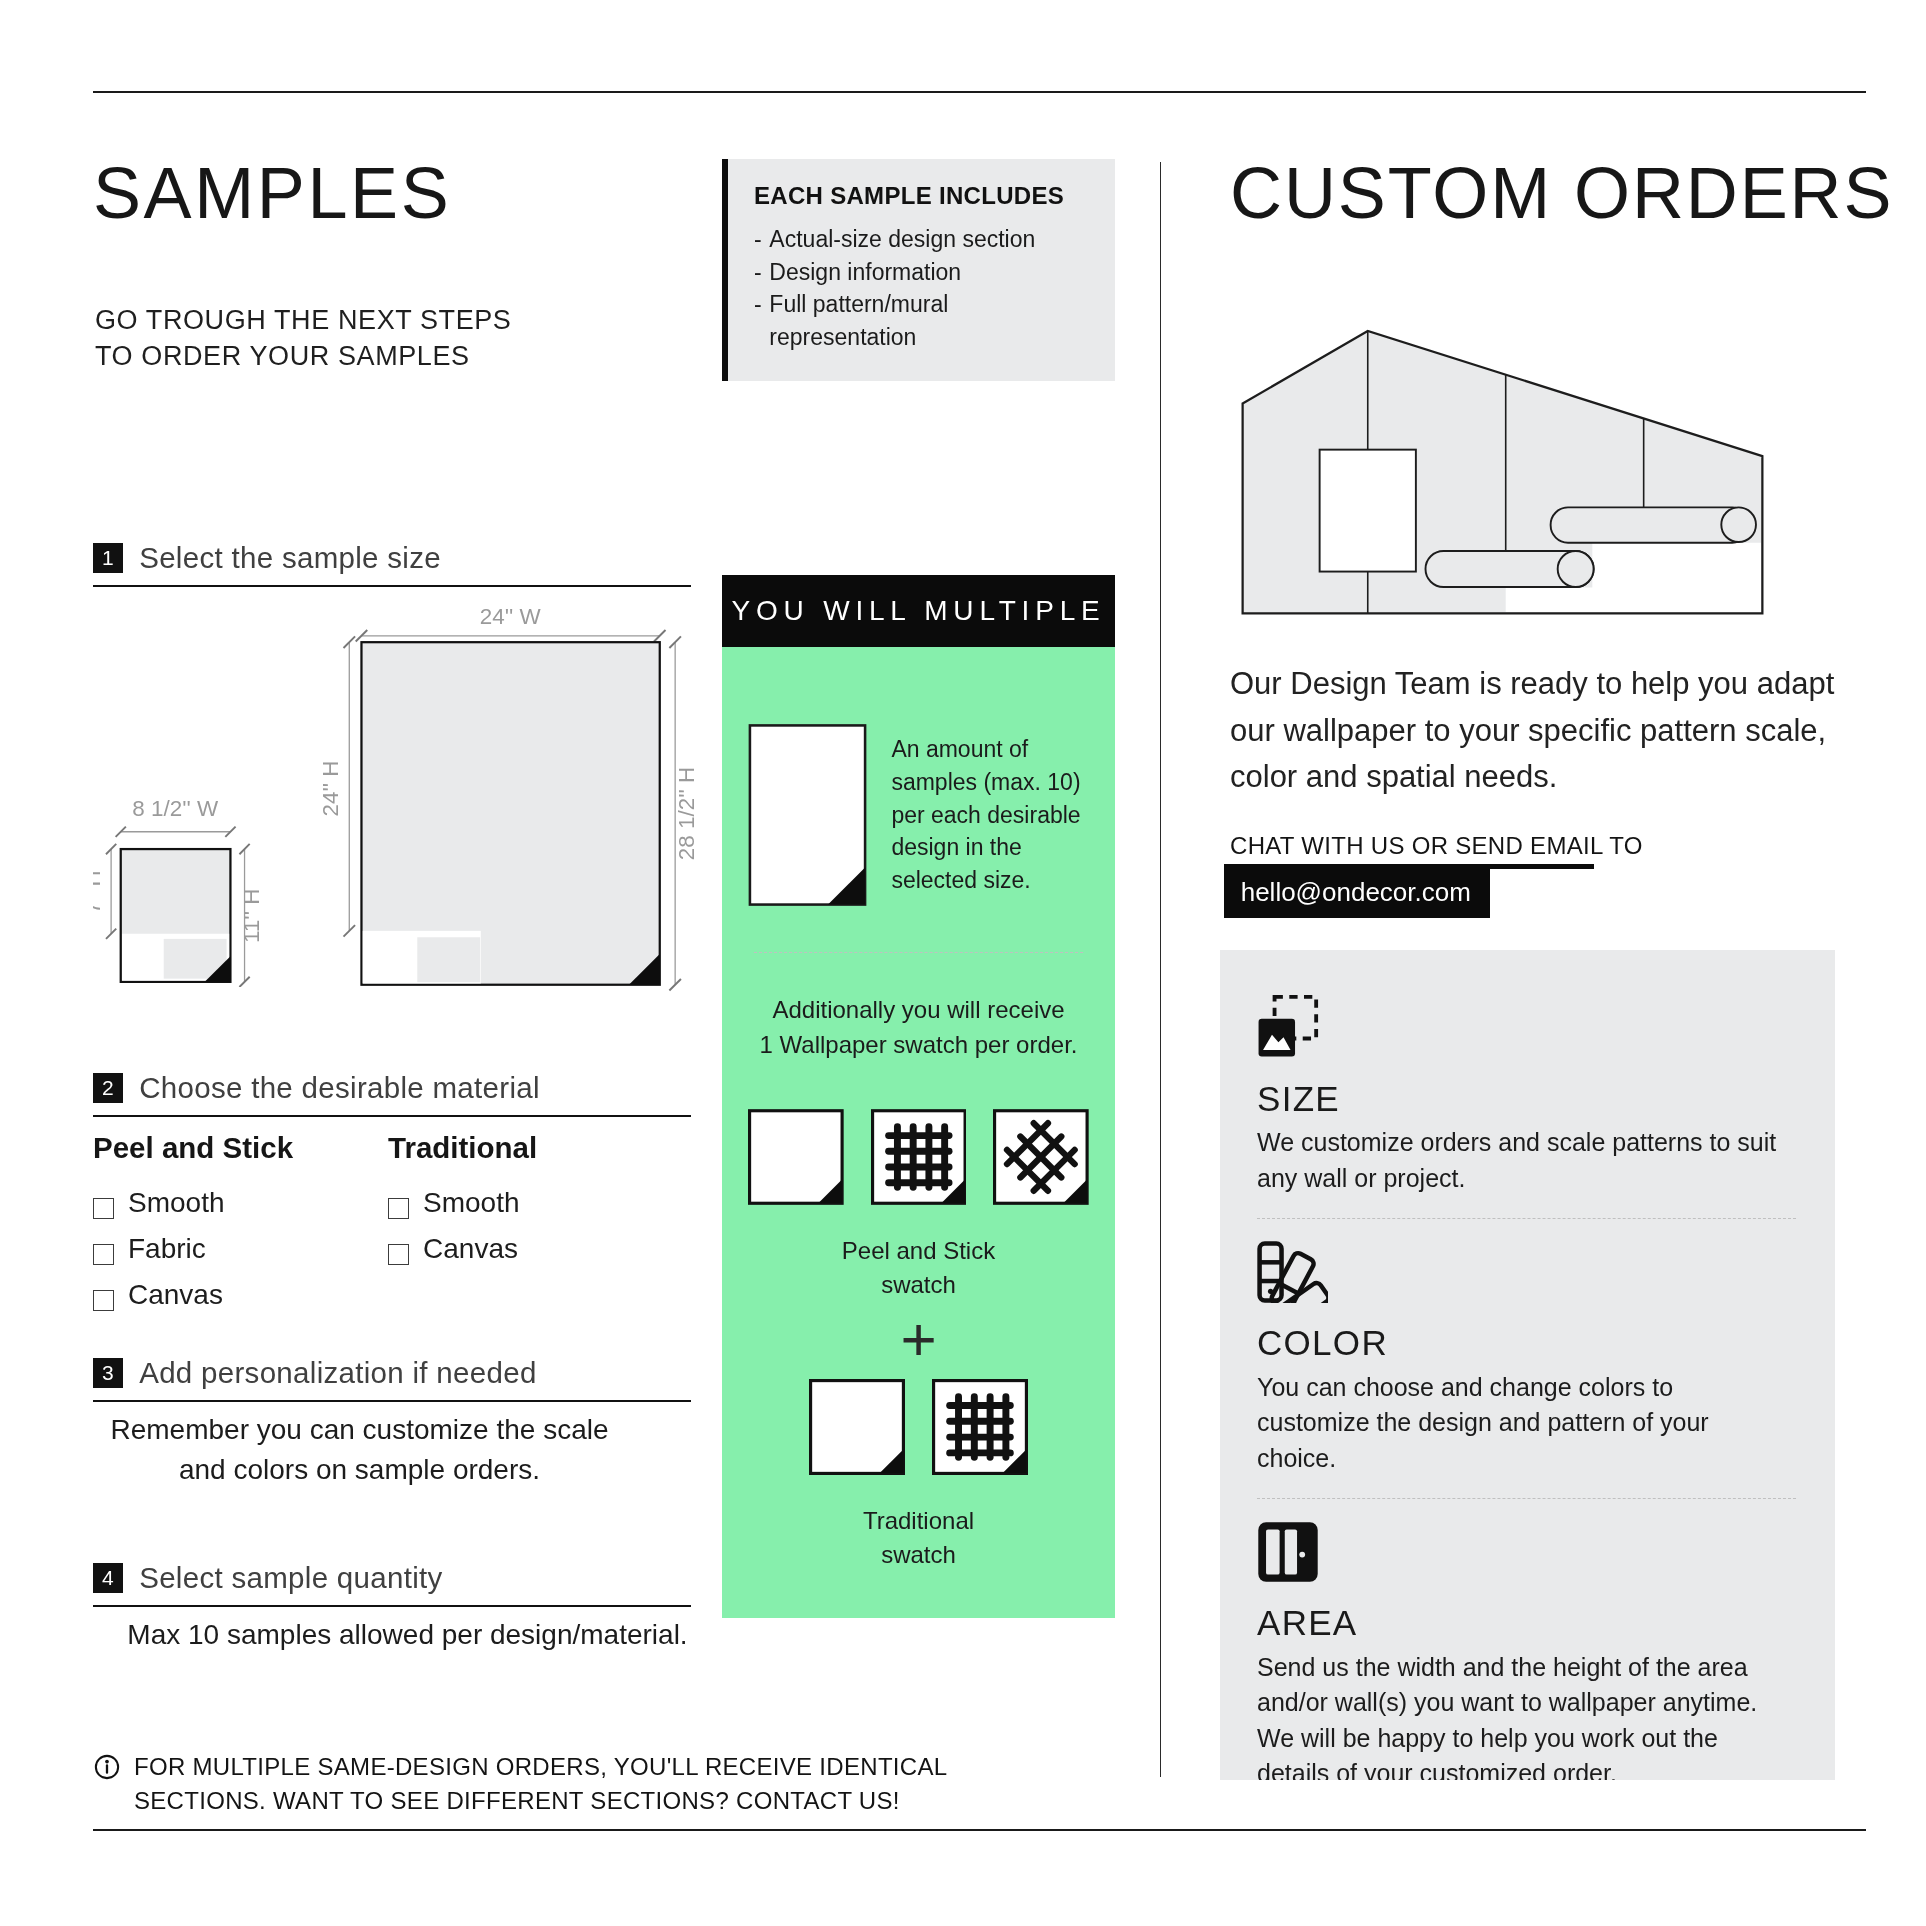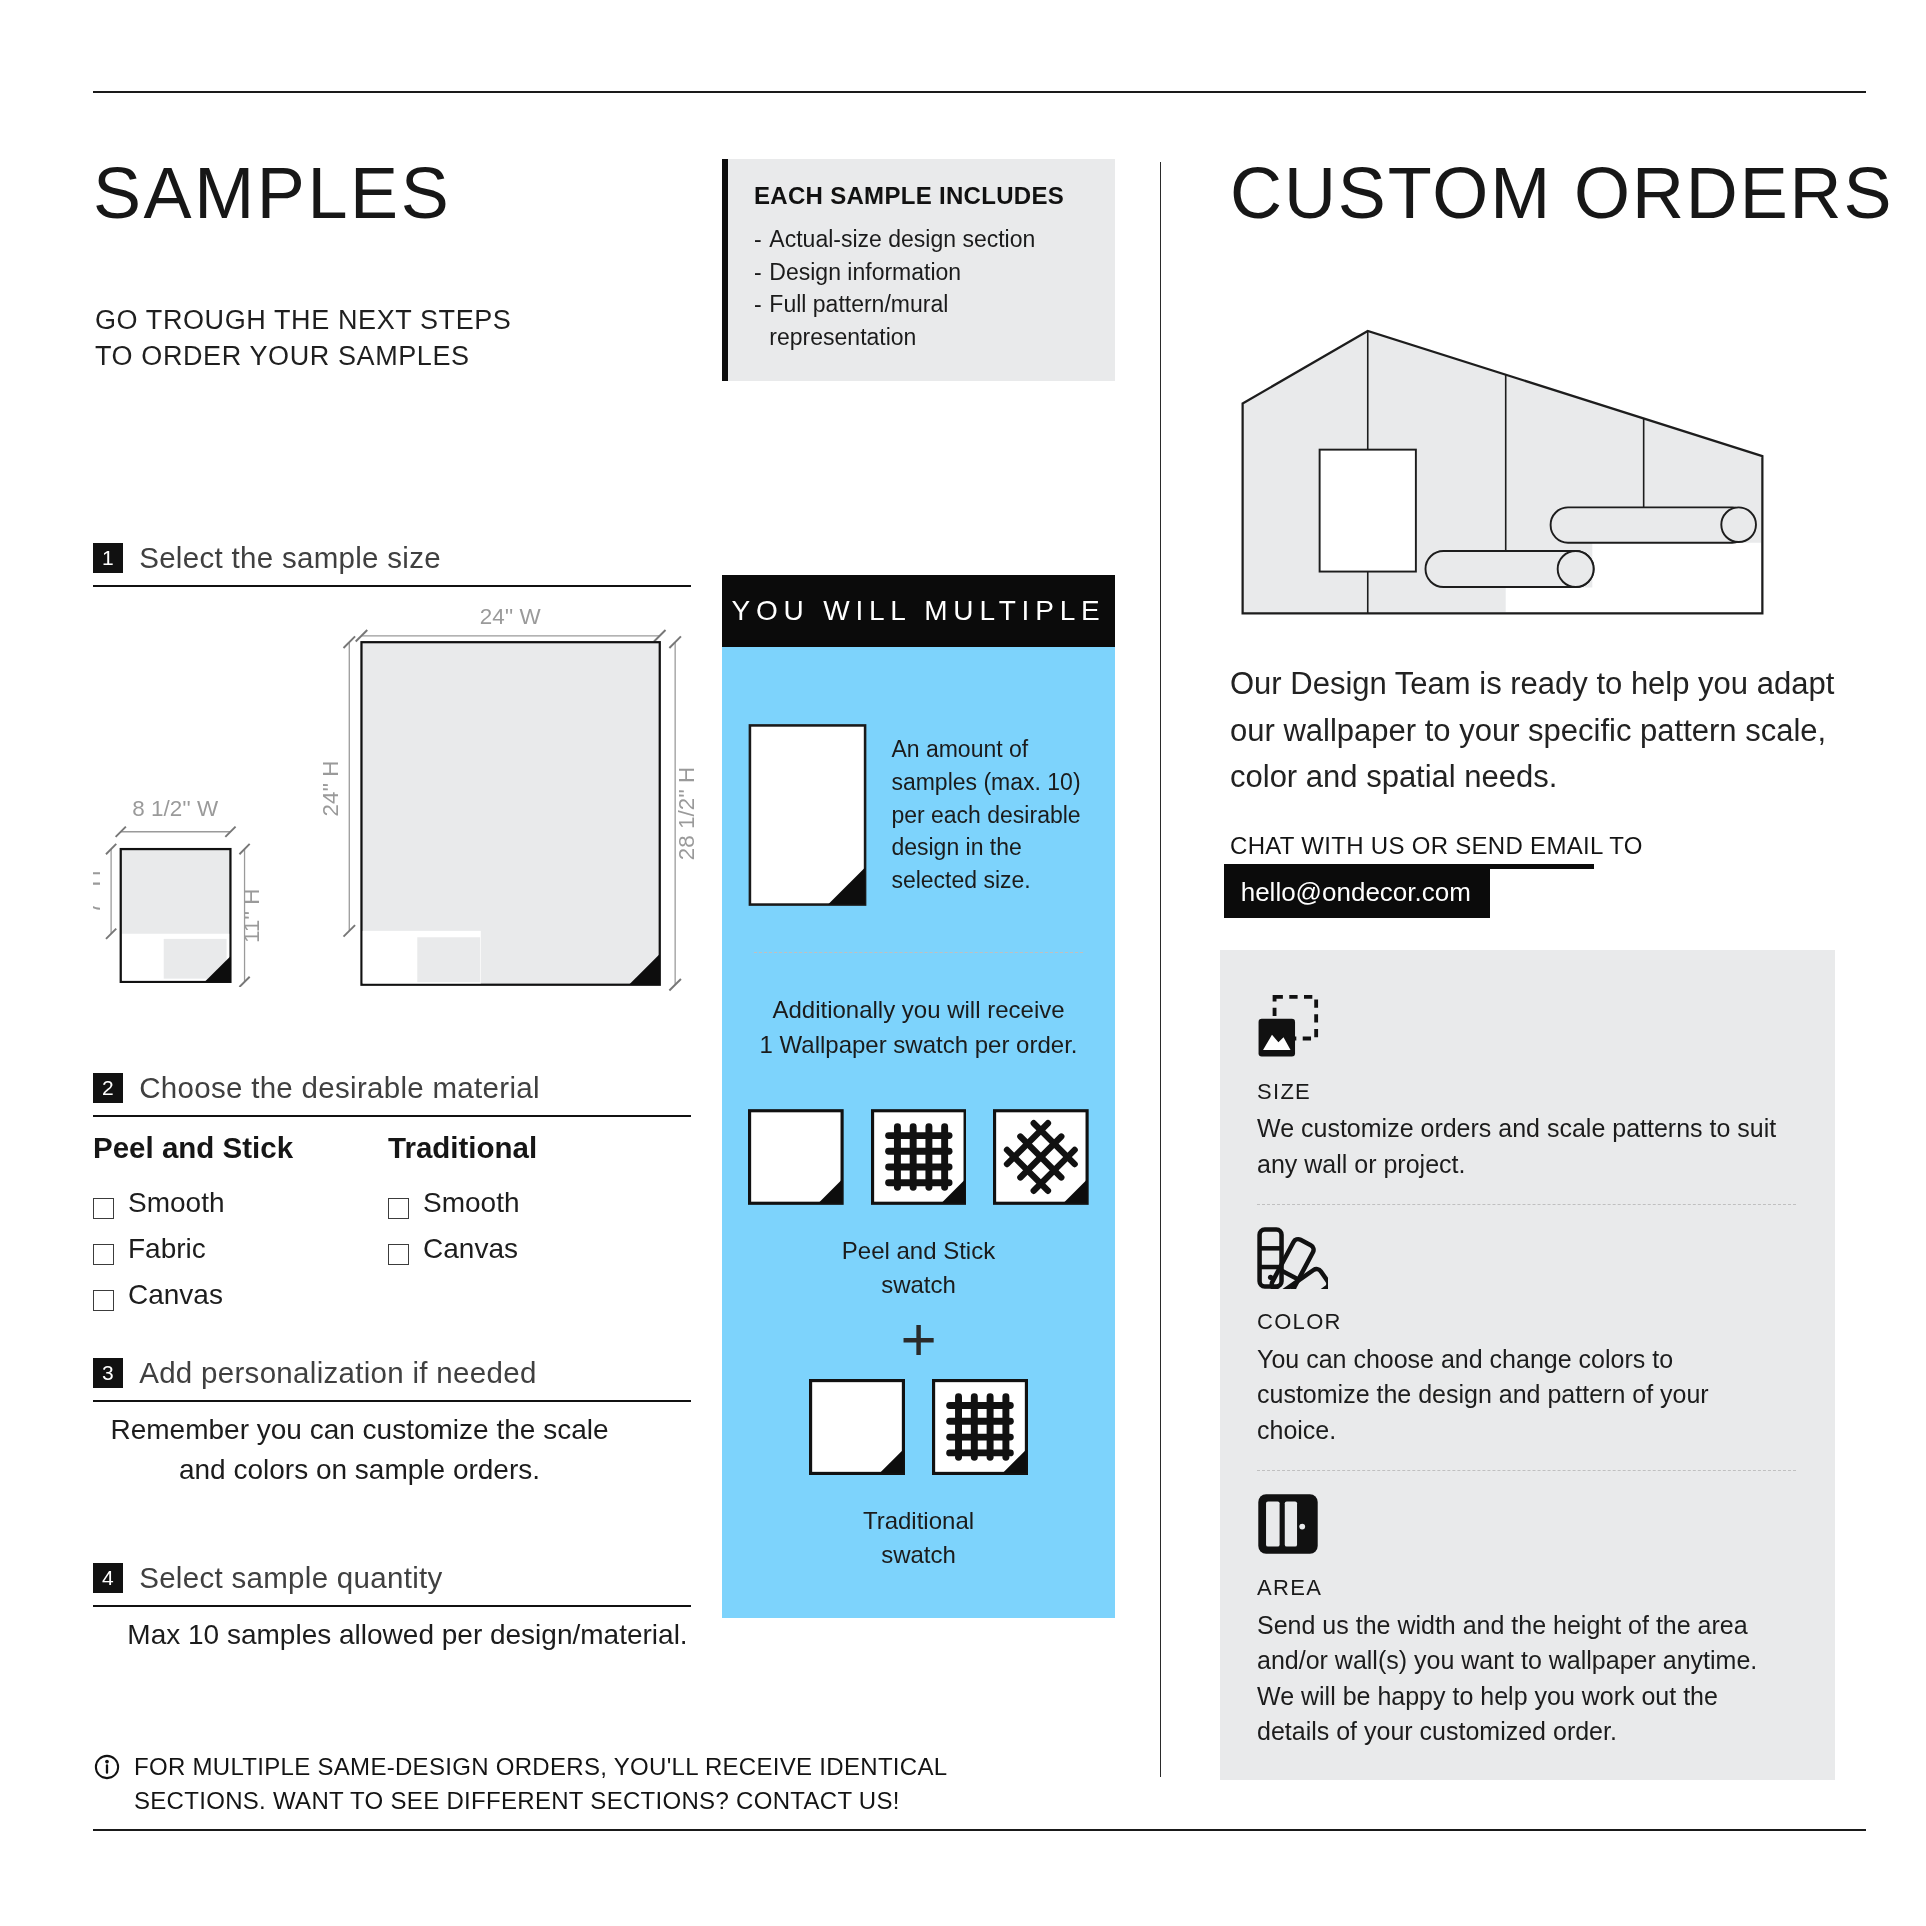--- a/index.html
+++ b/index.html
@@ -57,21 +57,21 @@
     border-left:6.4px solid #0d0d0d;padding:23px 22px 27px 26px;}
   #includes-title{font-size:24px;font-weight:700;color:#111;margin-bottom:13px;letter-spacing:0.3px;}
   .inc-item{display:flex;gap:7.7px;font-size:23px;line-height:1.42;color:#1b1b1b;}
   .inc-item .dash{flex:0 0 auto;}
 
   #receive-banner{left:722px;top:575px;width:393px;height:72px;background:#0b0b0b;
     display:flex;align-items:center;justify-content:center;}
   #receive-banner span{color:#fff;font-size:28px;letter-spacing:5.8px;white-space:nowrap;}
 
   #receive-panel{left:722px;top:647px;width:393px;height:971px;box-sizing:border-box;
-    background:#7dd3fc;padding:76px 26px 0 26px;}
+    background:#86efac;padding:76px 26px 0 26px;}
   .sample-row{display:flex;gap:24.4px;align-items:center;justify-content:center;}
   .sample-row .txt{width:199px;font-size:23px;line-height:1.42;color:#1b1b1b;text-align:left;}
   .dashed{border:none;border-top:1.3px dashed #c0c0c0;margin:45px 6.4px 0 6.4px;}
   #receive-additional{margin-top:40px;text-align:center;font-size:24px;line-height:1.45;
     color:#1b1b1b;white-space:pre-line;}
   .swatch-row{margin-top:46px;display:flex;justify-content:center;gap:27px;}
   .swatch-label{margin-top:29.5px;text-align:center;font-size:24px;line-height:1.4;
     color:#1b1b1b;white-space:pre-line;}
   #plus{margin-top:11.6px;text-align:center;font-size:62px;font-weight:200;line-height:0.85;color:#2a2a2a;}
 
@@ -79,21 +79,21 @@
   #custom-title{left:1230px;top:152px;letter-spacing:1.9px;}
   #house-illustration{position:absolute;left:1233px;top:321px;}
   #custom-intro{left:1230px;top:661px;width:629px;font-size:31px;line-height:1.5;color:#222;}
   #contact-label{left:1230px;top:832px;font-size:24px;letter-spacing:0.3px;color:#141414;white-space:nowrap;}
   #contact-bar{left:1224px;top:864px;width:370px;height:4.5px;background:#0b0b0b;}
   #email-badge{left:1224px;top:869px;background:#0b0b0b;color:#fff;font-size:26px;
     padding:7.7px 19px 10.3px 16.7px;white-space:nowrap;}
 
   #features-panel{left:1220px;top:950px;width:615px;height:830px;box-sizing:border-box;
     background:#e9eaeb;padding:45px 39px 0 37px;overflow:hidden;}
-  .f-label{margin-top:18px;font-size:22px;letter-spacing:1.3px;color:#1a1a1a;}
+  .f-label{margin-top:18px;font-size:35px;letter-spacing:1.3px;color:#1a1a1a;}
   .f-text{margin-top:6.4px;font-size:25px;line-height:1.42;color:#1c1c1c;width:528px;}
   .f-div{border:none;border-top:1.3px dashed #c0c0c0;margin:22px 0;}
 
   .dim-label{fill:#9a9a9a;font-size:35px;}
 </style>
 </head>
 <body>
 
 <div class="h-rule" id="top-rule"></div>
 <div class="h-rule" id="bottom-rule"></div>

